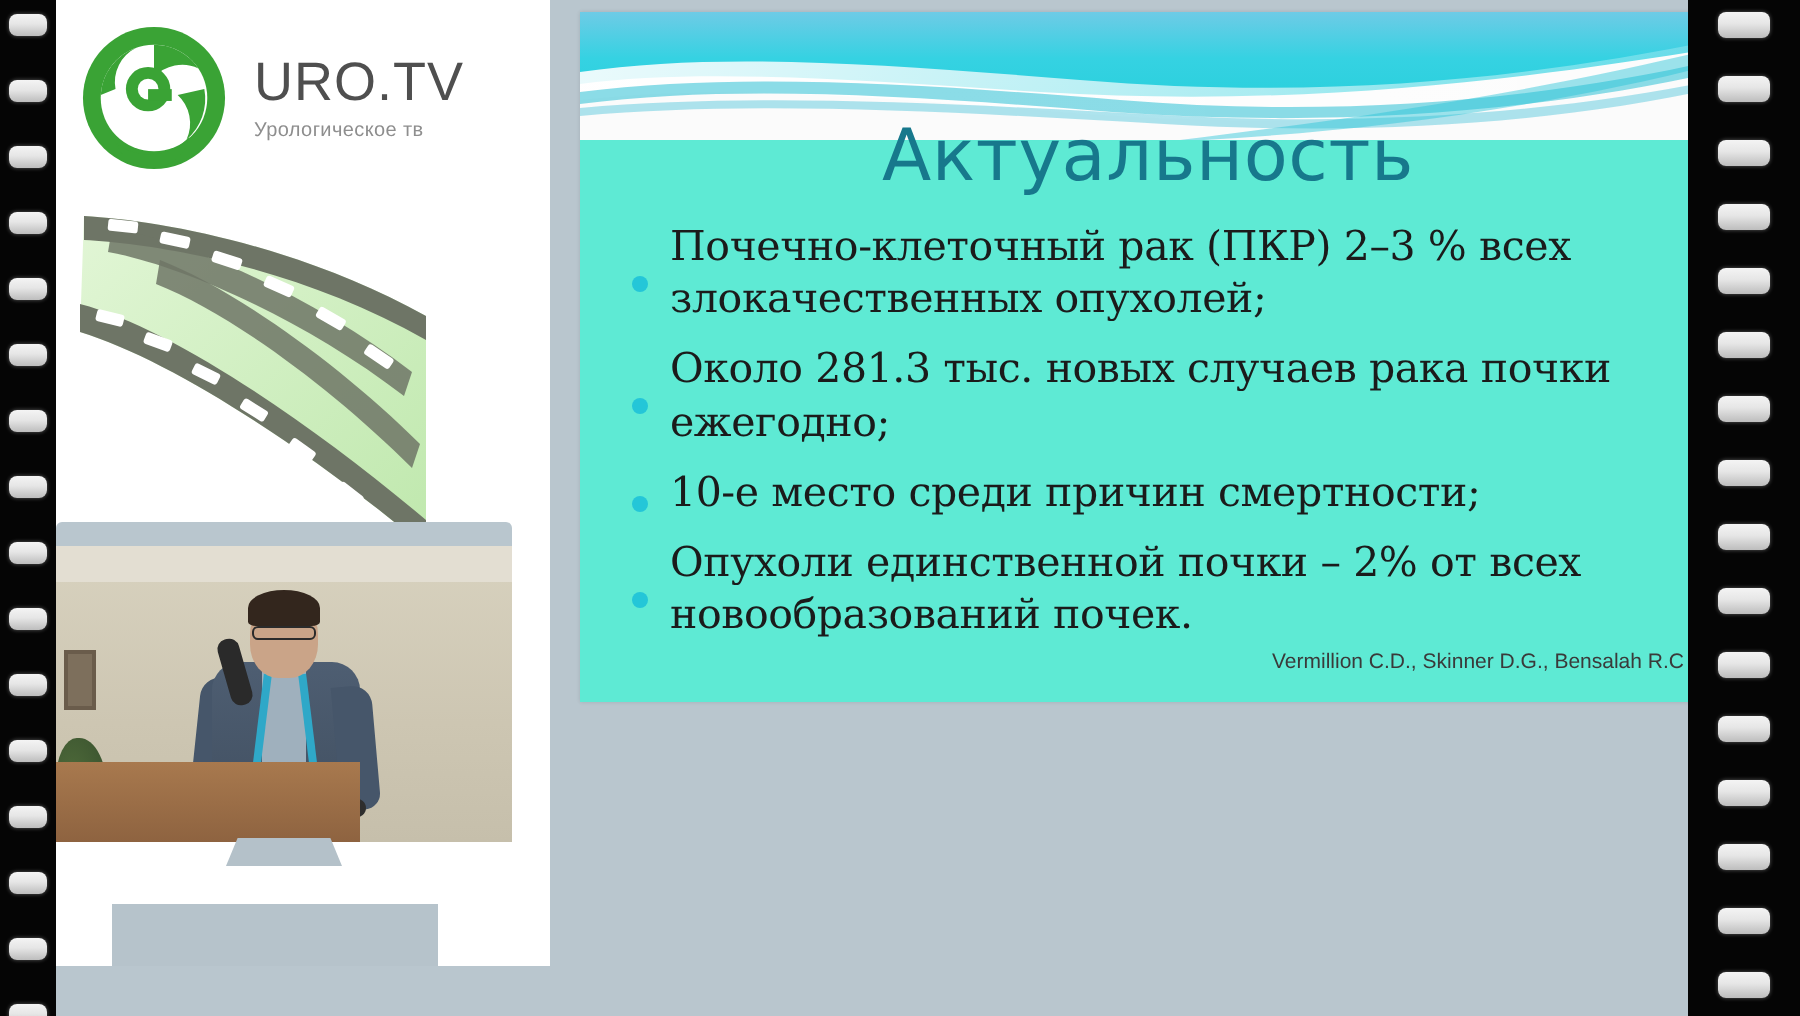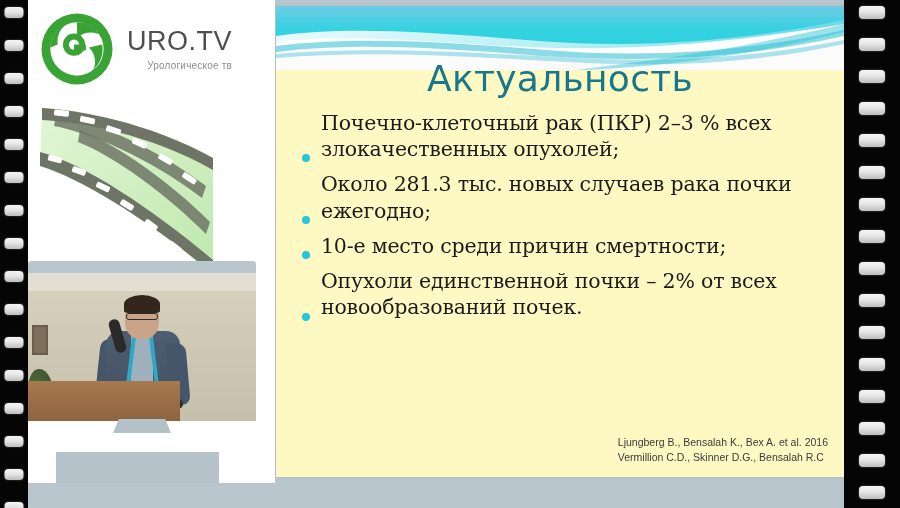--- a/index.html
+++ b/index.html
@@ -30,21 +30,21 @@
   }
   .filmstrip.right .perf { width:26px; height:13px; }
 
   
   #left-panel {
     position:absolute; left:28px; top:0; width:247px; height:483px;
     background:#ffffff; overflow:hidden; z-index:10;
   }
   #logo-row {
     position:absolute; left:12px; top:12px;
-    display:flex; align-items:center; gap:13px;text-align:right;
+    display:flex; align-items:center; gap:13px;
   }
   #logo-mark { width:74px; height:74px; position:relative; }
   #logo-text { display:flex; flex-direction:column; }
   #brand-name {
     font-size:27px; color:#4f4f4f; letter-spacing:.5px; line-height:1.05;
     font-family:"Liberation Sans", sans-serif;
   }
   #brand-tagline {
     font-size:10px; color:#8e8e8e; letter-spacing:.2px; margin-top:4px;
   }
@@ -111,39 +111,39 @@
   }
   #video-stand {
     position:absolute; left:50%; transform:translateX(-50%); top:158px;
     width:58px; height:14px;
     background:#b4c1c9;
     clip-path:polygon(10% 0, 90% 0, 100% 100%, 0 100%);
   }
 
   
   #slide {
-    position:absolute; left:276px; top:6px; width:568px; height:471px;
-    background:#fef9c3; overflow:hidden; z-index:15;
+    position:absolute; left:290px; top:6px; width:568px; height:345px;
+    background:#5eead4; overflow:hidden; z-index:15;
     box-shadow:0 0 2px rgba(0,0,0,.12);
   }
   #slide-header {
     position:absolute; left:0; top:0; width:568px; height:64px; overflow:hidden;
   }
   #slide-title {
     position:absolute; left:0; right:0; top:52px;
     text-align:center;
     font-family:"DejaVu Sans", sans-serif;
     font-size:36px; color:#17788c; letter-spacing:.3px;
     font-weight:400;
   }
   #bullets {
     position:absolute; left:26px; top:104px; right:18px;
   }
   .bullet {
-    display:flex; align-items:flex-end; gap:11px;
+    display:flex; align-items:center; gap:11px;
     margin-bottom:9px;
   }
   .bdot {
     flex:0 0 auto; width:8px; height:8px; border-radius:50%;
     background:#24c6d8; margin-top:11px;
   }
   .btext {
     font-family:"DejaVu Serif", serif;
     font-size:20.5px; line-height:1.28; color:#1b1b1b;
     letter-spacing:-0.2px;
@@ -286,21 +286,20 @@
         <span class="bdot"></span>
         <span class="btext">10-е место среди причин смертности;</span>
       </div>
       <div class="bullet">
         <span class="bdot"></span>
         <span class="btext">Опухоли единственной почки – 2% от всех новообразований почек.</span>
       </div>
     </div>
 
     <div id="citations">
-      <div>Ljungberg B., Bensalah K., Bex A. et al. 2016</div>
       <div>Vermillion C.D., Skinner D.G., Bensalah R.C</div>
     </div>
   </div>
 
   <div class="filmstrip left" id="fs-left">
       <div class="perf" style="top: 7px;"></div>
       <div class="perf" style="top: 40px;"></div>
       <div class="perf" style="top: 73px;"></div>
       <div class="perf" style="top: 106px;"></div>
       <div class="perf" style="top: 139px;"></div>

